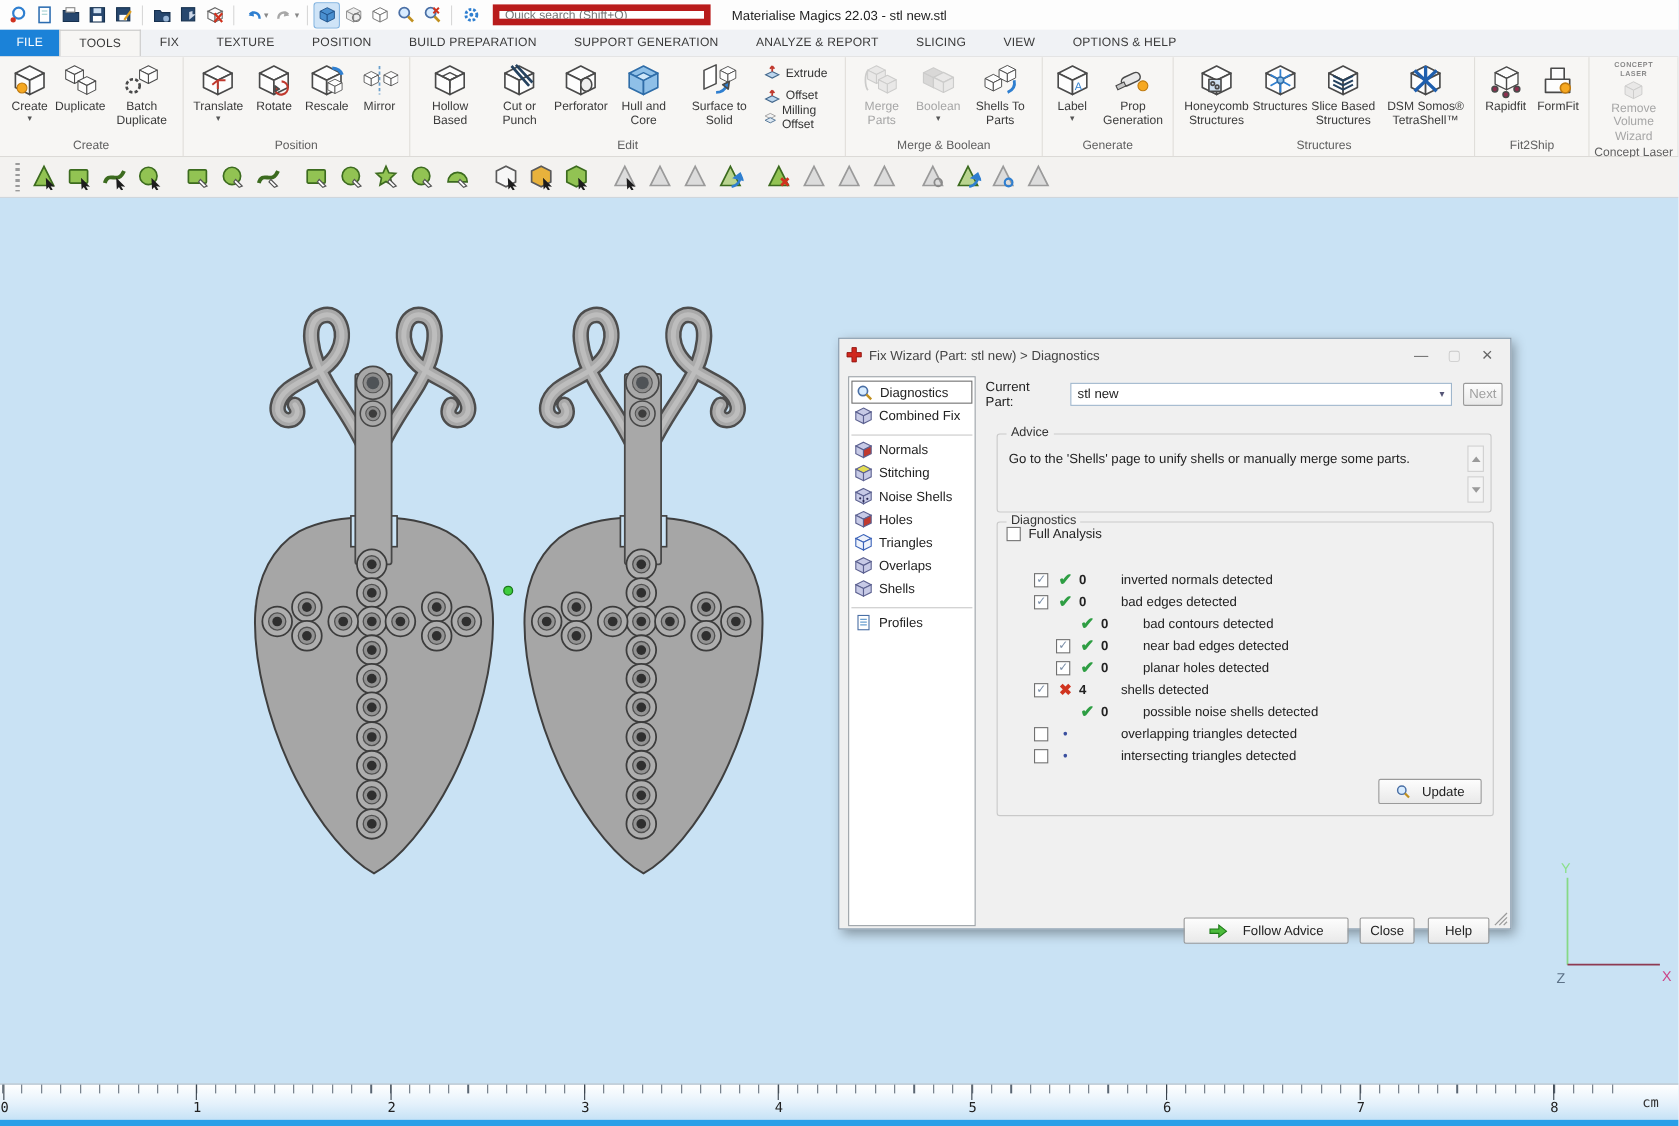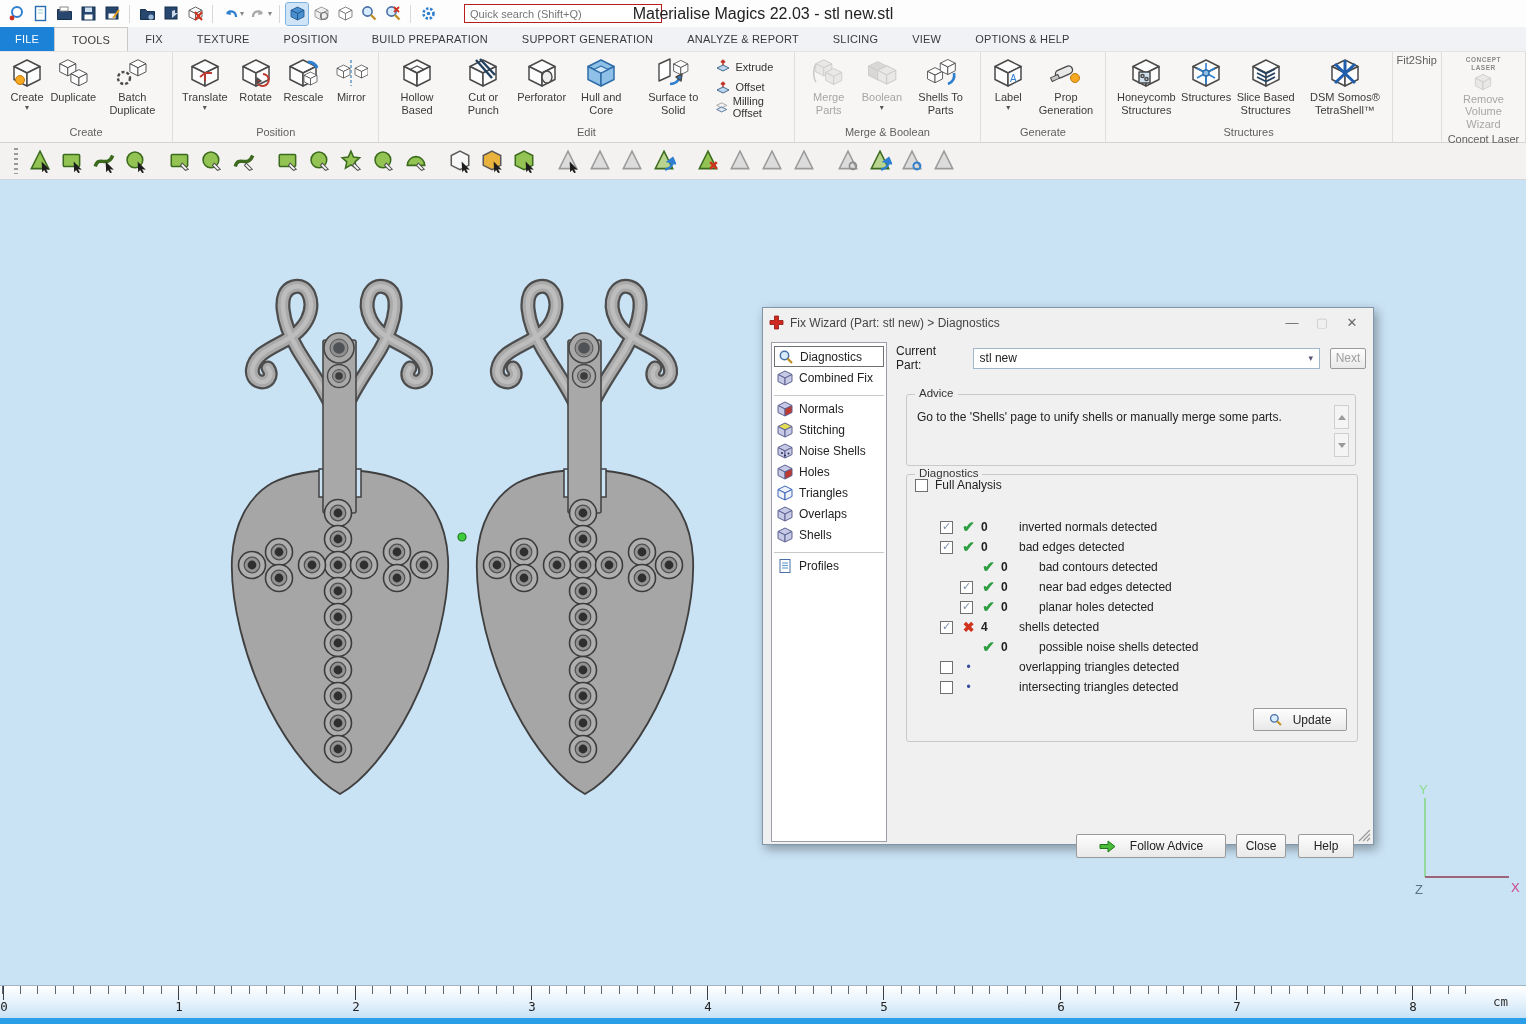--- a/index.html
+++ b/index.html
@@ -6,22 +6,22 @@
   html,body { width:1526px; height:1024px; overflow:hidden; }
   body { font-family:"Liberation Sans", sans-serif; font-size:11px; color:#333; background:#fff; position:relative; }
 
   
   .titlebar { position:absolute; left:0; top:0; width:1526px; height:27px; background:#fdfdfd; display:flex; align-items:center; padding-left:4px; }
   .qi { width:22px; height:22px; display:inline-flex; align-items:center; justify-content:center; margin:0 1px; border-radius:2px; }
   .qi svg { width:17px; height:17px; }
   .qi.active { background:#cfe4f7; outline:1px solid #7fb2e0; }
   .qsep { width:1px; height:18px; background:#d8d8d8; margin:0 5px; }
   .qcaret { font-size:8px; color:#888; margin-left:-2px; margin-right:2px; }
-  .searchbox { margin-left:24px; width:198px; height:19px; border:1px solid #b91c1c; background:#fff; font-size:11px; color:#777; padding:0 5px; font-family:"Liberation Sans",sans-serif; }
-  .wtitle { position:absolute; left:0; right:0; text-align:center; font-size:16px; color:#222; pointer-events:none; }
+  .searchbox { margin-left:8px; width:198px; height:19px; border:6px solid #b91c1c; background:#fff; font-size:11px; color:#777; padding:0 5px; font-family:"Liberation Sans",sans-serif; }
+  .wtitle { position:absolute; left:0; right:0; text-align:center; font-size:12px; color:#222; pointer-events:none; }
 
   
   .tabs { position:absolute; left:0; top:27px; width:1526px; height:25px; background:#f0f2f5; display:flex; align-items:stretch; border-bottom:1px solid #e3e3e3; }
   .mtab { padding:0 17px; display:flex; align-items:center; font-size:11px; color:#3a3a3a; letter-spacing:.2px; }
   .mtab[data-state="file"] { background:#1b82d8; color:#fff; padding:0 15px; }
   .mtab[data-state="active"] { background:#f7f6f4; border:1px solid #c9c9c9; border-bottom:none; }
 
   
   .ribbon { position:absolute; left:0; top:52px; width:1526px; height:91px; background:#f7f6f4; border-bottom:1px solid #d5d3d0; display:flex; }
   .rgroup { display:flex; flex-direction:column; border-right:1px solid #e0deda; padding:2px 4px 0 4px; }
@@ -549,20 +549,41 @@
           <svg class="ric cube3" viewBox="0 0 34 34">
             <use href="#sym-cube"></use>
             <path d="M7 8 L27 27 M27 8 L7 27 M17 17 V4" stroke="#1f5fae" stroke-width="3" fill="none"></path>
           </svg>
           <span class="rlabel">DSM Somos® TetraShell™</span>
         </div>
     </div>
     <div class="rcaption">Structures</div>
   </div>
   <div class="rgroup">
+    <div class="ritems">
+      <div class="rbtn">
+          <svg class="ric cube3" viewBox="0 0 34 34">
+            <g transform="scale(.8) translate(5,2)">
+              <use href="#sym-cube"></use>
+            </g>
+            <circle cx="7" cy="25" r="2.6" fill="#8f2f4f"></circle>
+            <circle cx="17" cy="30" r="2.6" fill="#8f2f4f"></circle>
+            <circle cx="27" cy="25" r="2.6" fill="#8f2f4f"></circle>
+          </svg>
+          <span class="rlabel">Rapidfit</span>
+        </div>
+      <div class="rbtn">
+          <svg class="ric cube3" viewBox="0 0 34 34">
+            <rect x="6" y="16" width="22" height="12" fill="#fdfdfd" stroke="#4a4a4a" stroke-width="1.5"></rect>
+            <rect x="11" y="6" width="12" height="10" fill="#fdfdfd" stroke="#4a4a4a" stroke-width="1.5"></rect>
+            <circle cx="24" cy="24" r="4.5" fill="#f6a821" stroke="#c07b10"></circle>
+          </svg>
+          <span class="rlabel">FormFit</span>
+        </div>
+    </div>
     <div class="rcaption">Fit2Ship</div>
   </div>
   <div class="rgroup">
     <div class="ritems">
       <div class="rbtn disabled">
           <span class="badge">CONCEPT LASER</span>
           <svg class="ric cube3 grayfill" viewBox="0 0 34 34" style="width:26px;height:20px">
             <use href="#sym-cube"></use>
           </svg>
           <span class="rlabel">Remove Volume Wizard</span>

